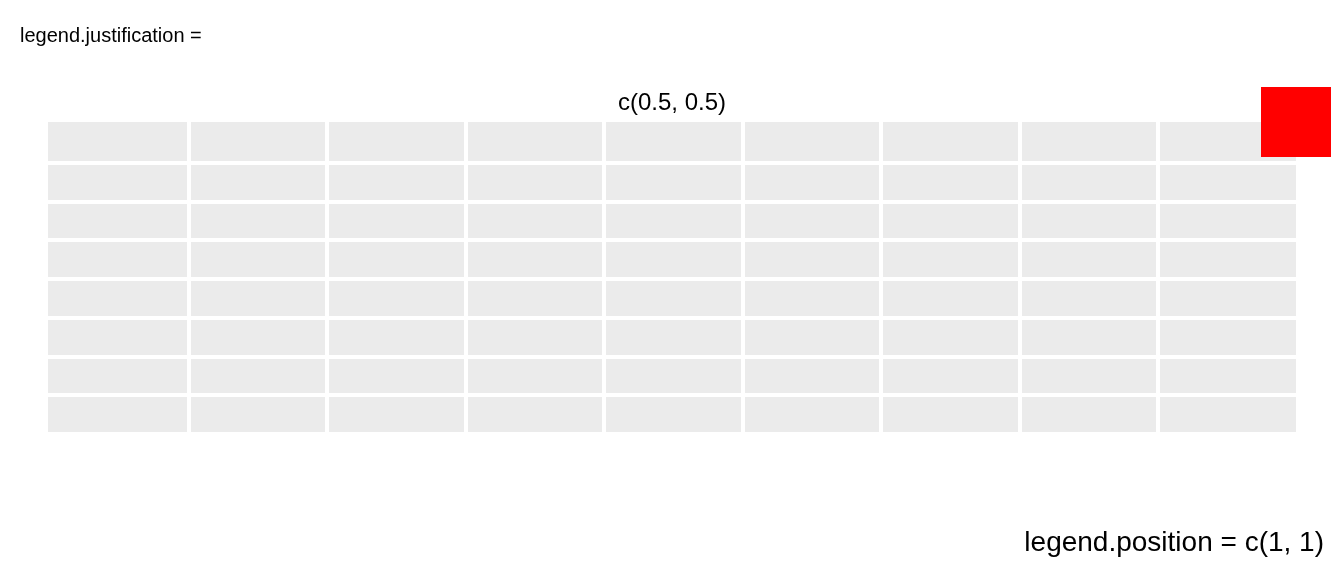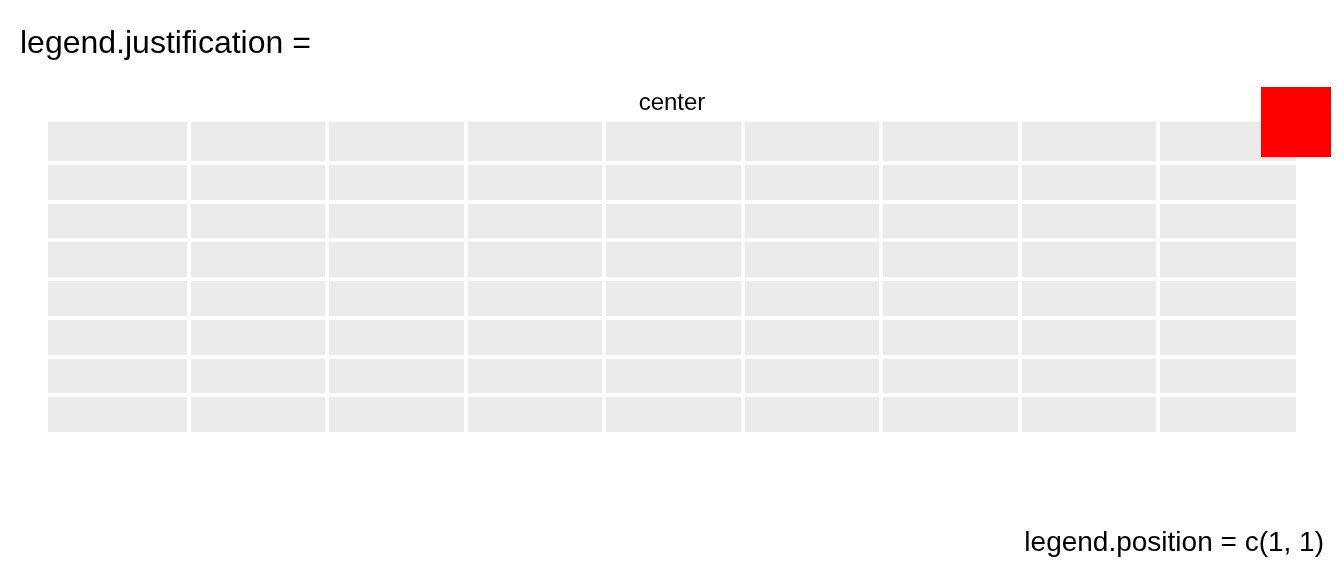--- a/index.html
+++ b/index.html
@@ -7,21 +7,21 @@
     width: 1344px;
     height: 576px;
     background: #ffffff;
     font-family: Arial, Helvetica, sans-serif;
     position: relative;
   }
   .main-title {
     position: absolute;
     top: 24px;
     left: 20px;
-    font-size: 32px;
+    font-size: 20px;
     color: #000;
     font-weight: 400;
   }
   .caption {
     position: absolute;
     bottom: 18px;
     right: 20px;
     font-size: 28px;
     color: #000;
   }
@@ -64,41 +64,38 @@
     background: #ff0000;
   }
 </style>
 </head>
 <body>
 
 <div class="main-title">legend.justification =</div>
 
 <div class="panels">
 
+
   <div class="panel">
-    <div class="panel-title">center</div>
+    <div class="panel-title">c(0.5, 0.5)</div>
     <div class="plot-area">
-
       <div class="grid-h" style="top:12.5%"></div>
       <div class="grid-h" style="top:25%"></div>
       <div class="grid-h" style="top:37.5%"></div>
       <div class="grid-h" style="top:50%"></div>
       <div class="grid-h" style="top:62.5%"></div>
       <div class="grid-h" style="top:75%"></div>
       <div class="grid-h" style="top:87.5%"></div>
-
       <div class="grid-v" style="left:11.1%"></div>
       <div class="grid-v" style="left:22.2%"></div>
       <div class="grid-v" style="left:33.3%"></div>
       <div class="grid-v" style="left:44.4%"></div>
       <div class="grid-v" style="left:55.5%"></div>
       <div class="grid-v" style="left:66.6%"></div>
       <div class="grid-v" style="left:77.7%"></div>
       <div class="grid-v" style="left:88.8%"></div>
-
       <div class="legend-box" style="top:-35px; right:-35px;"></div>
     </div>
   </div>
-
 
 </div>
 
 <div class="caption">legend.position = c(1, 1)</div>
 
 </body></html>

